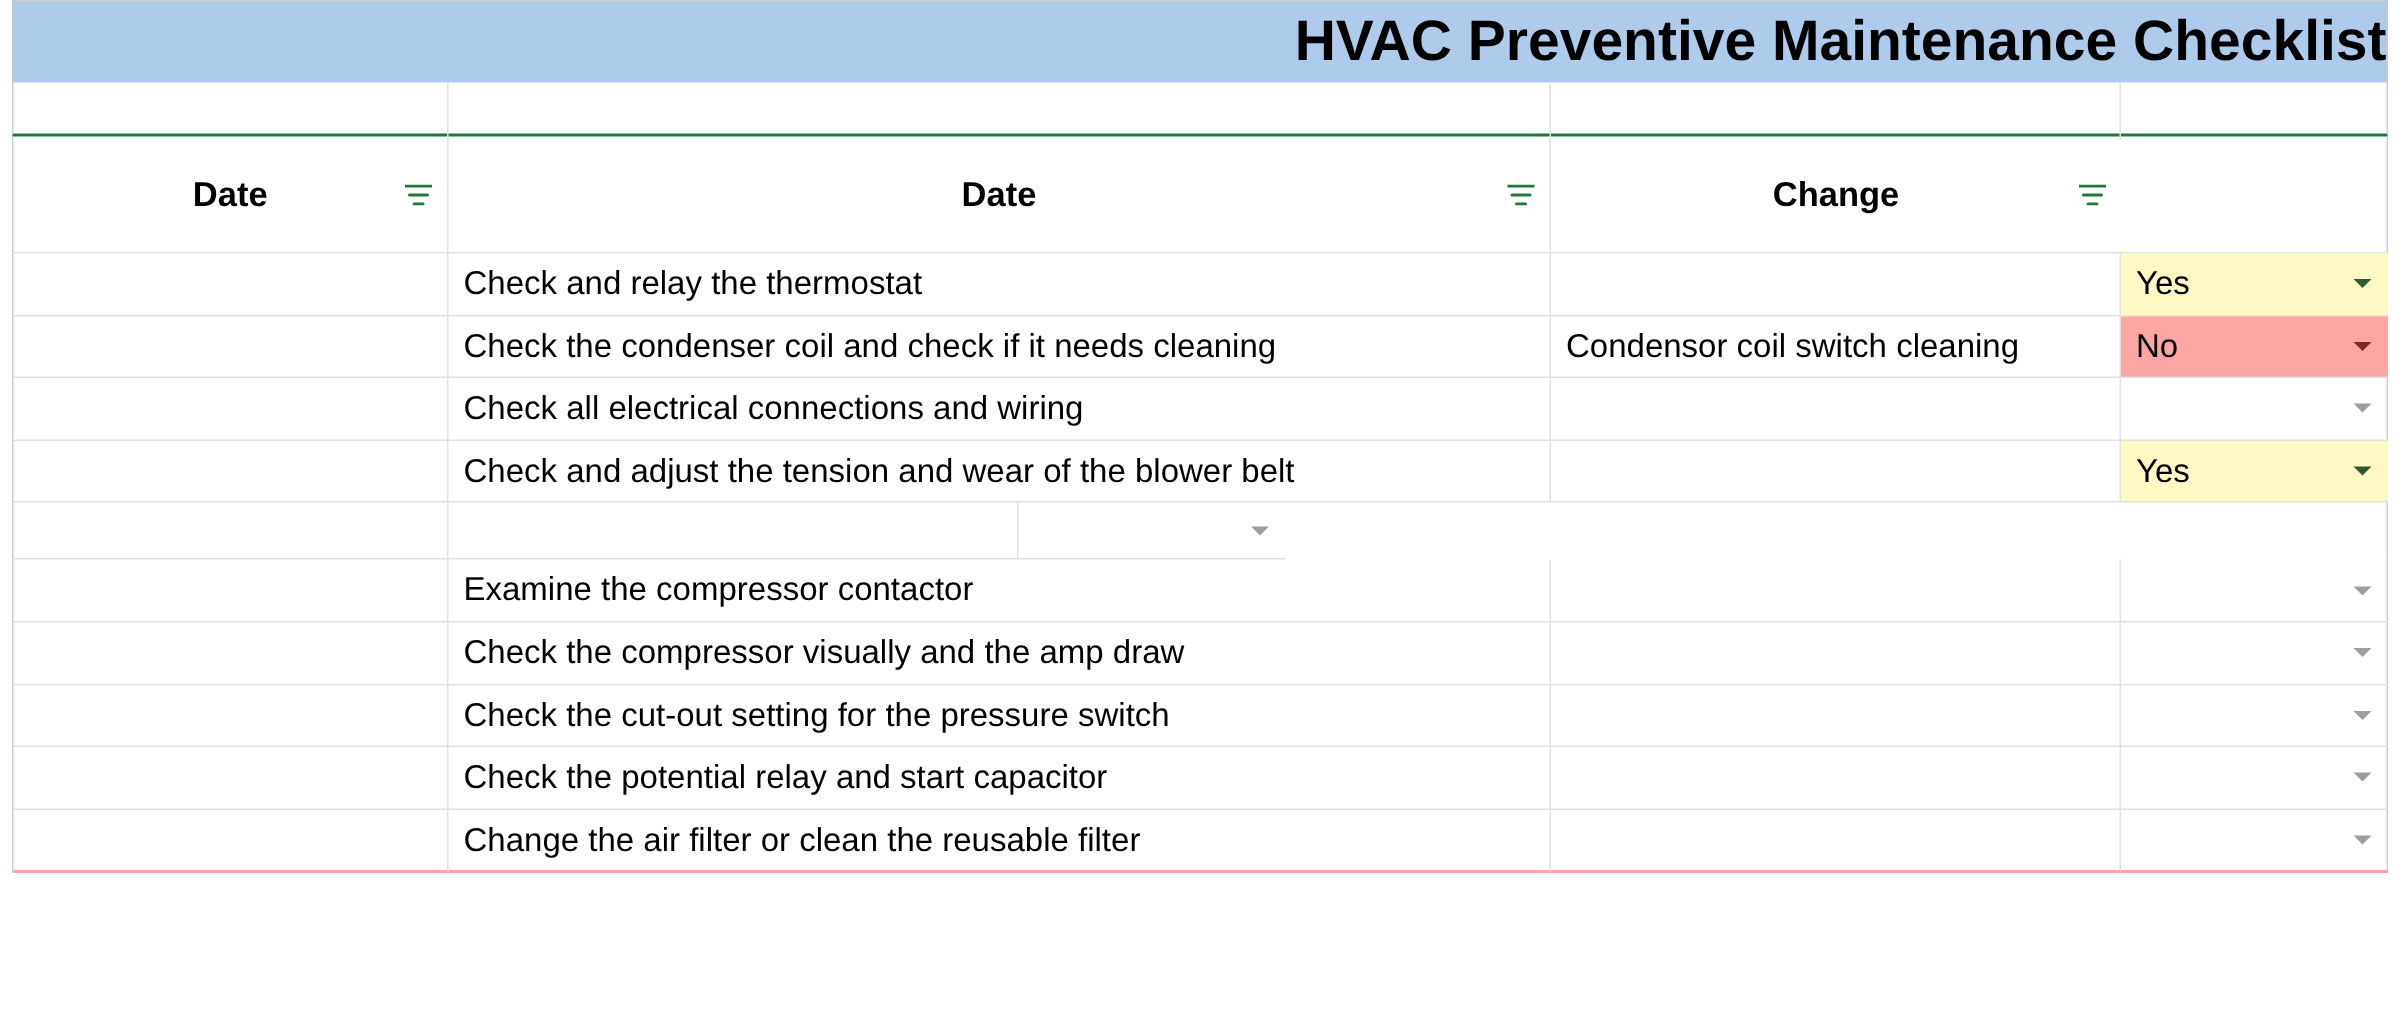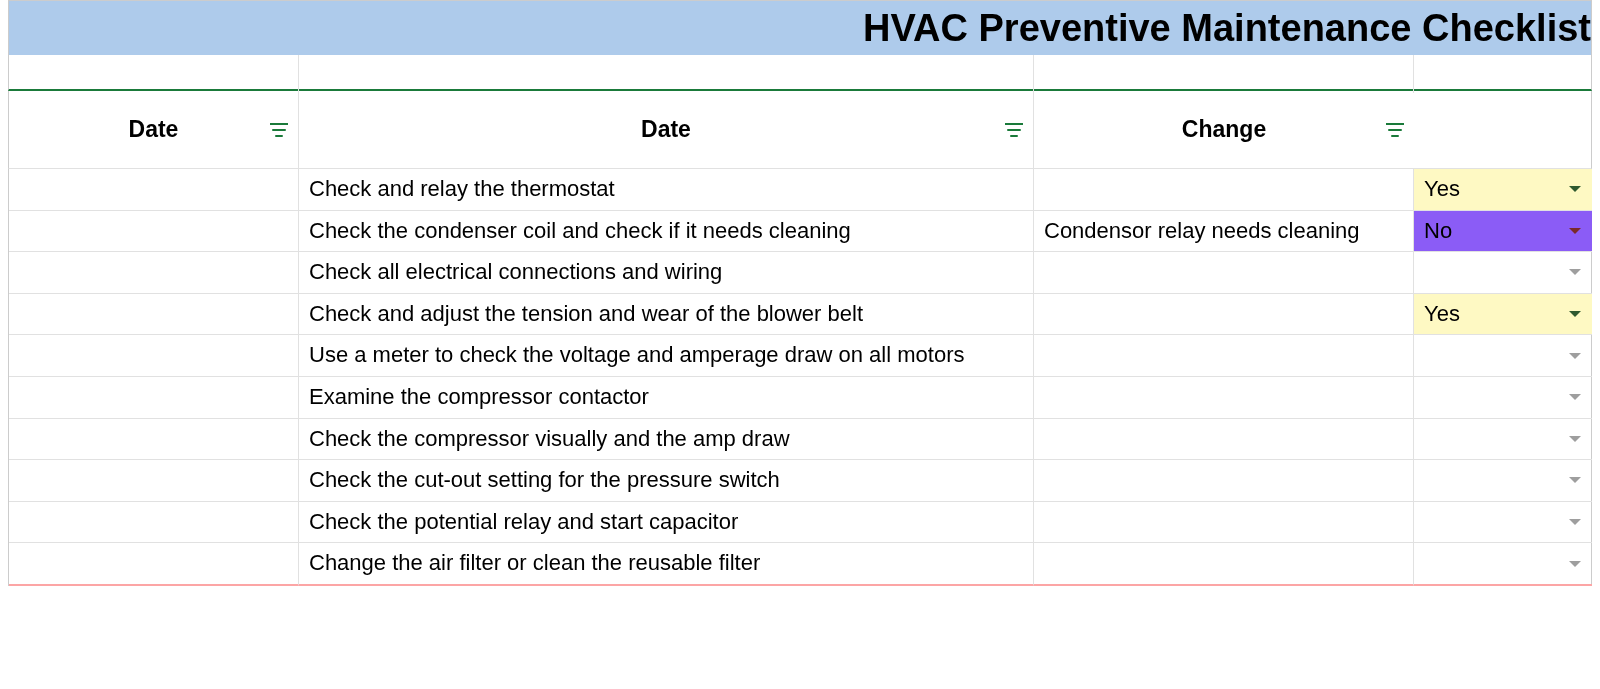--- a/index.html
+++ b/index.html
@@ -79,21 +79,21 @@
       border-bottom: 1px solid #e1e1e1;
       font-size: 22px;
       line-height: 1.3;
     }
     .data-row .c:last-child { border-right: none; }
     .data-row .c-task, .data-row .c-details { align-items: center; }
 
     .last-data-row .c { border-bottom: 2px solid #fca5a5; }
 
     .c-comp.yes { background: #fef9c3; }
-    .c-comp.no  { background: #8b5cf6; }
+    .c-comp.no  { background: #fca5a5; }
 
     .filter-icon {
       position: absolute;
       right: 10px;
       top: 50%;
       transform: translateY(-50%);
       display: flex;
       align-items: center;
       justify-content: center;
       color: #1a7a3a;
@@ -175,21 +175,21 @@
             </svg>
           </span>
         </div>
       </div>
       <div class="row data-row">
         <div class="c c-date"></div>
         <div class="c c-task">
           <span class="multi">Check the condenser coil and check if it needs cleaning</span>
         </div>
         <div class="c c-details">
-          <span class="multi">Condensor relay needs cleaning</span>
+          <span class="multi">Condensor coil switch cleaning</span>
         </div>
         <div class="c c-comp no">
           <span class="label-span">No</span>
           <span class="dd-icon dd-darkred">
             <svg width="14" height="10" viewBox="0 0 14 10">
               <path d="M1 2 L7 8 L13 2 Z" fill="currentColor"></path>
             </svg>
           </span>
         </div>
       </div>
@@ -222,23 +222,20 @@
           <span class="label-span">Yes</span>
           <span class="dd-icon dd-darkgreen">
             <svg width="14" height="10" viewBox="0 0 14 10">
               <path d="M1 2 L7 8 L13 2 Z" fill="currentColor"></path>
             </svg>
           </span>
         </div>
       </div>
       <div class="row data-row">
         <div class="c c-date"></div>
-        <div class="c c-task">
-          <span class="multi">Use a meter to check the voltage and amperage draw on all motors</span>
-        </div>
         <div class="c c-details">
           <span class="multi"></span>
         </div>
         <div class="c c-comp">
           <span class="label-span"></span>
           <span class="dd-icon dd-gray">
             <svg width="14" height="10" viewBox="0 0 14 10">
               <path d="M1 2 L7 8 L13 2 Z" fill="currentColor"></path>
             </svg>
           </span>

